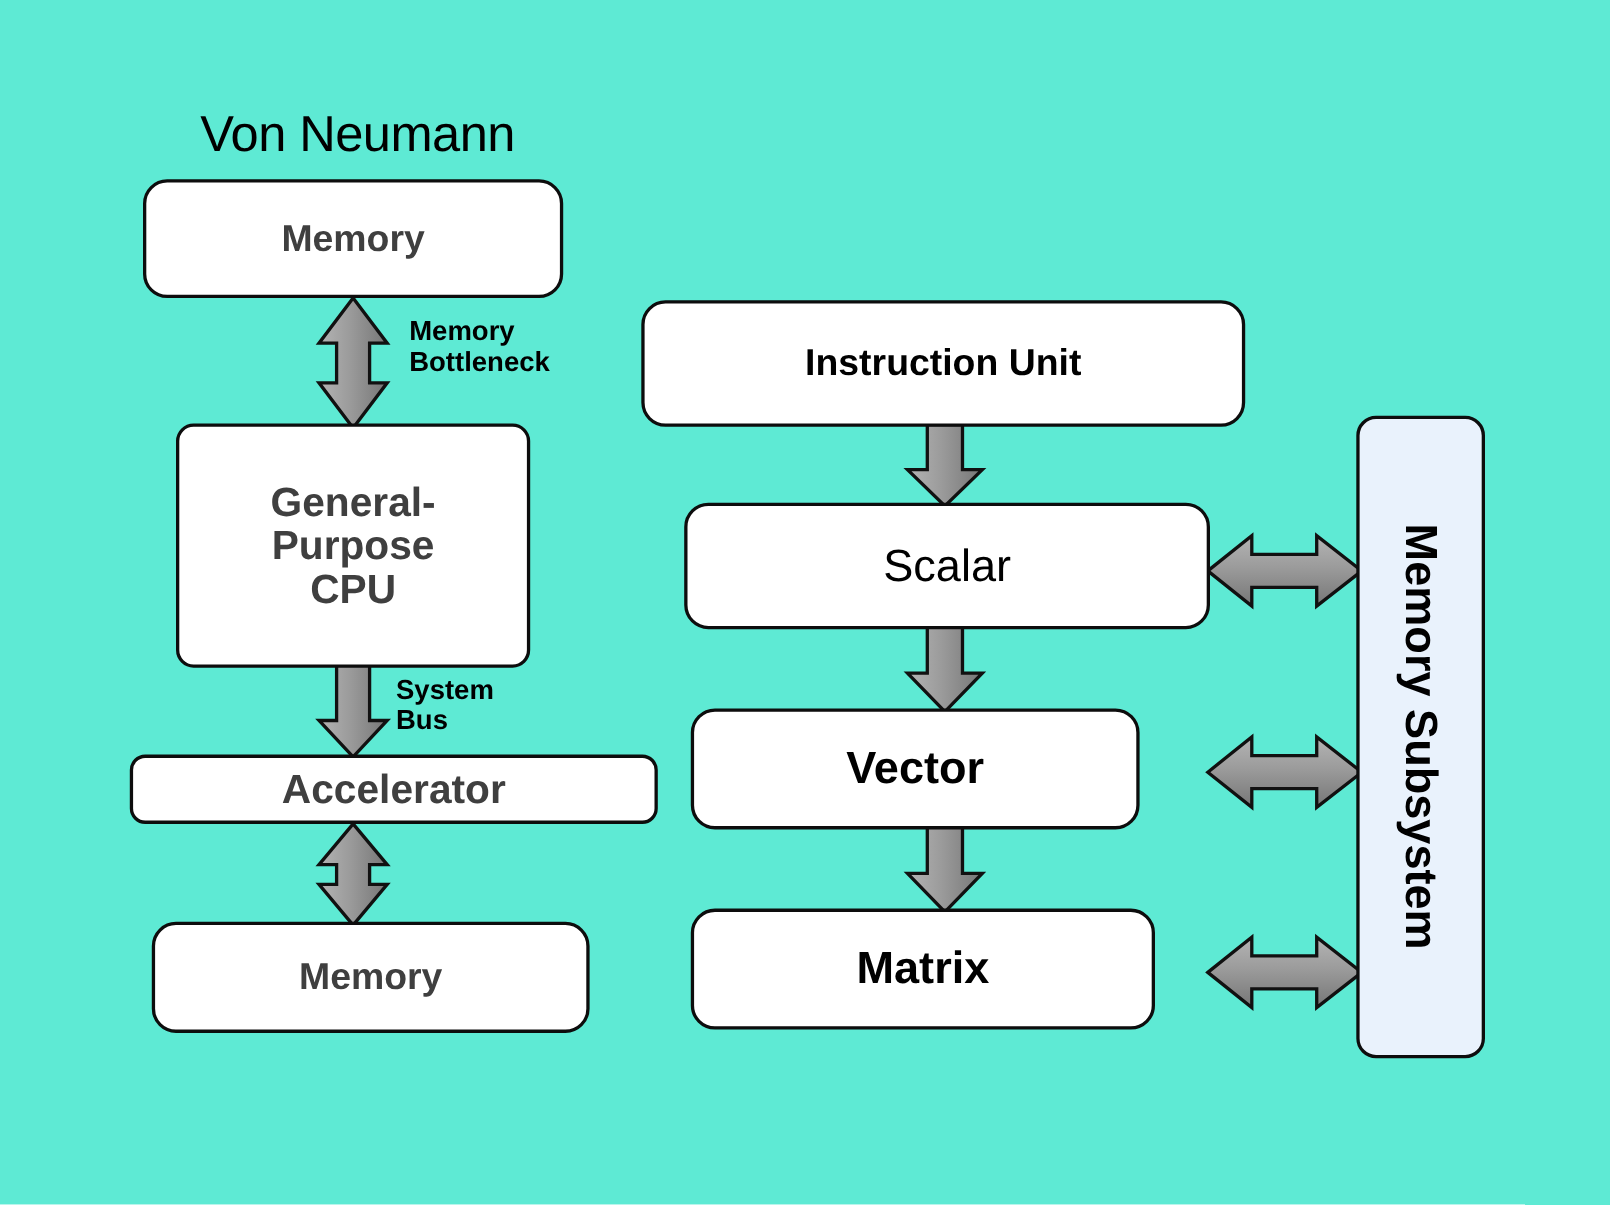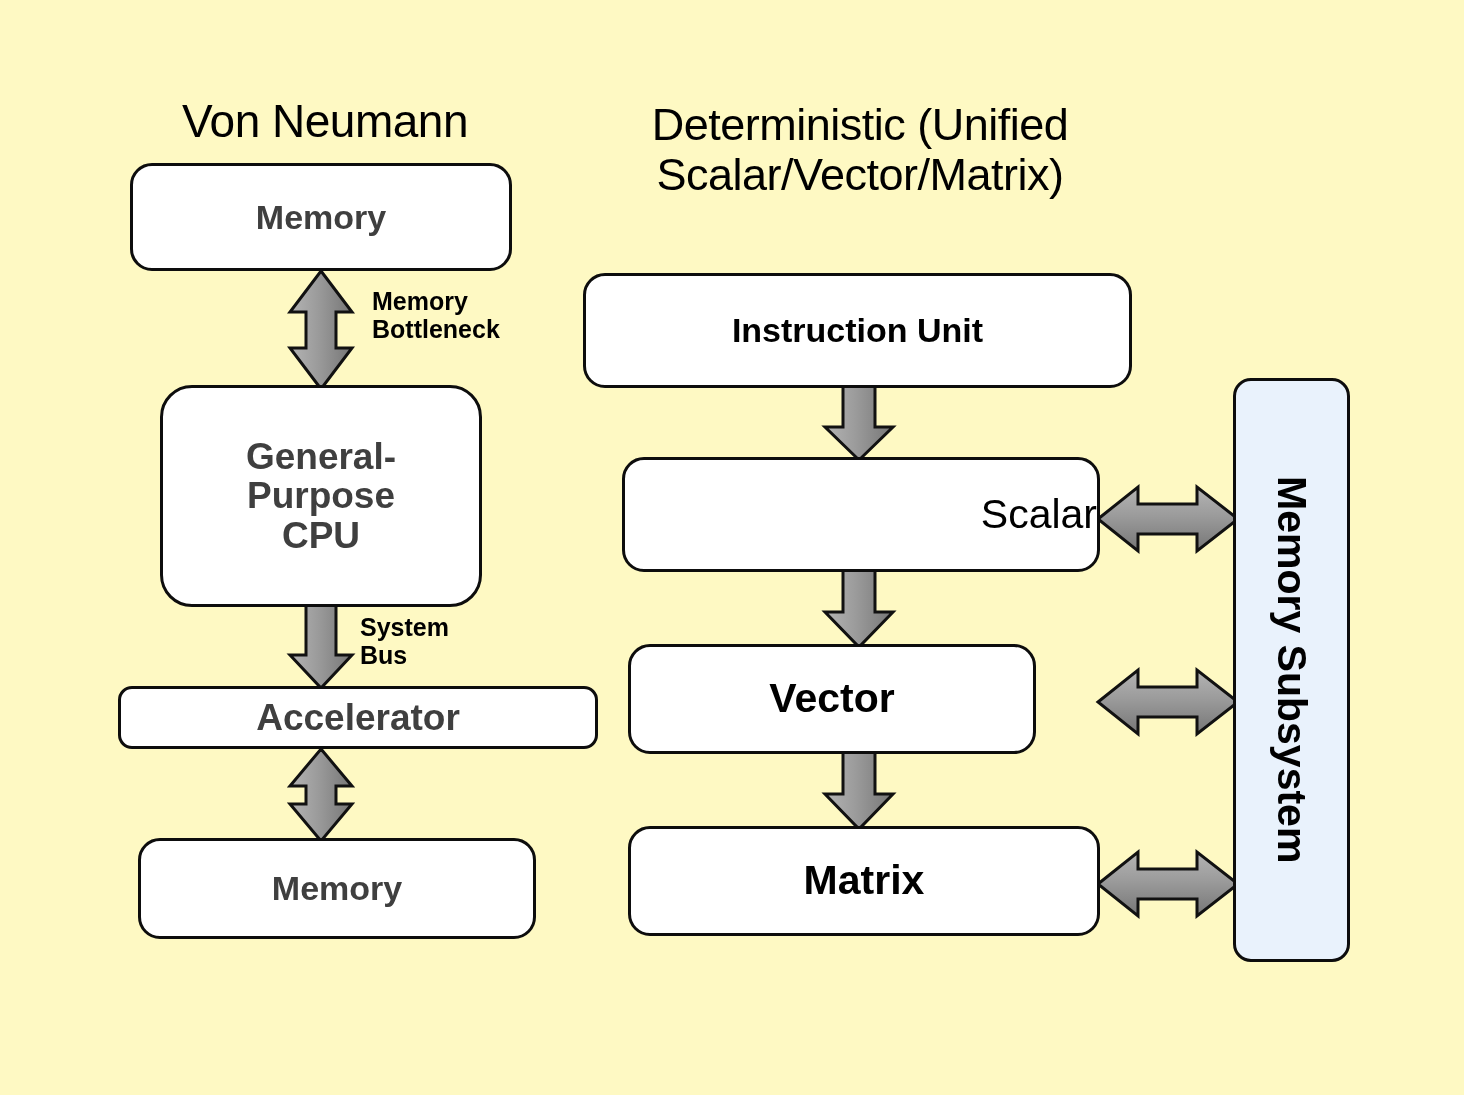--- a/index.html
+++ b/index.html
@@ -7,21 +7,21 @@
     padding: 0;
     background: #ffffff;
   }
   body {
     font-family: "Liberation Sans", sans-serif;
   }
   #canvas {
     position: relative;
     width: 1464px;
     height: 1095px;
-    background: #fef9c3;
+    background: #5eead4;
     overflow: hidden;
   }
 
   
   .col-title {
     position: absolute;
     font-weight: 400;
     color: #000000;
     line-height: 1.12;
     text-align: center;
@@ -62,40 +62,40 @@
   
   .vn-label {
     color: #3f3f3f;
     font-weight: 700;
   }
 
   
   #vn-memory-top   { left: 130px; top: 163px; width: 382px; height: 108px; }
   #vn-memory-top .label   { font-size: 34px; }
 
-  #vn-cpu          { left: 160px; top: 385px; width: 322px; height: 222px; border-radius: 32px; text-align: center; }
+  #vn-cpu          { left: 160px; top: 385px; width: 322px; height: 222px; border-radius: 16px; text-align: center; }
   #vn-cpu .label   { font-size: 37px; }
 
   #vn-accelerator  { left: 118px; top: 686px; width: 480px; height: 63px; border-radius: 14px; }
   #vn-accelerator .label  { font-size: 37px; }
 
   #vn-memory-bot   { left: 138px; top: 838px; width: 398px; height: 101px; }
   #vn-memory-bot .label   { font-size: 34px; }
 
   
   #du-instruction  { left: 583px; top: 273px; width: 549px; height: 115px; }
   #du-instruction .label { font-size: 34px; font-weight: 700; color: #000; }
 
-  #du-scalar       { left: 622px; top: 457px; width: 478px; height: 115px; text-align: right; }
+  #du-scalar       { left: 622px; top: 457px; width: 478px; height: 115px; }
   #du-scalar .label{ font-size: 41px; font-weight: 400; color: #000; }
 
   #du-vector       { left: 628px; top: 644px; width: 408px; height: 110px; }
   #du-vector .label{ font-size: 41px; font-weight: 700; color: #000; }
 
-  #du-matrix       { left: 628px; top: 826px; width: 472px; height: 110px; }
+  #du-matrix       { left: 628px; top: 826px; width: 422px; height: 110px; }
   #du-matrix .label{ font-size: 41px; font-weight: 600; color: #000; }
 
   
   #mem-subsystem {
     position: absolute;
     left: 1233px;
     top: 378px;
     width: 117px;
     height: 584px;
     box-sizing: border-box;
@@ -197,24 +197,20 @@
     </g>
 
     <g>
       <path d="M 1098,884 L 1138,852 L 1138,869 L 1197,869 L 1197,852 L 1238,884
                L 1197,916 L 1197,899 L 1138,899 L 1138,916 Z" fill="url(#gh)" stroke="#111111" stroke-width="3" stroke-linejoin="miter"></path>
     </g>
   </svg>
 
   <div id="title-left" class="col-title">Von Neumann</div>
 
-  <div id="title-right" class="col-title">
-    <div>Deterministic (Unified</div>
-    <div>Scalar/Vector/Matrix)</div>
-  </div>
 
   <div id="vn-memory-top" class="box">
     <span class="label vn-label">Memory</span>
   </div>
 
   <div id="vn-cpu" class="box">
     <span class="label vn-label" style="white-space: pre-line;">General-
 Purpose
 CPU</span>
   </div>

